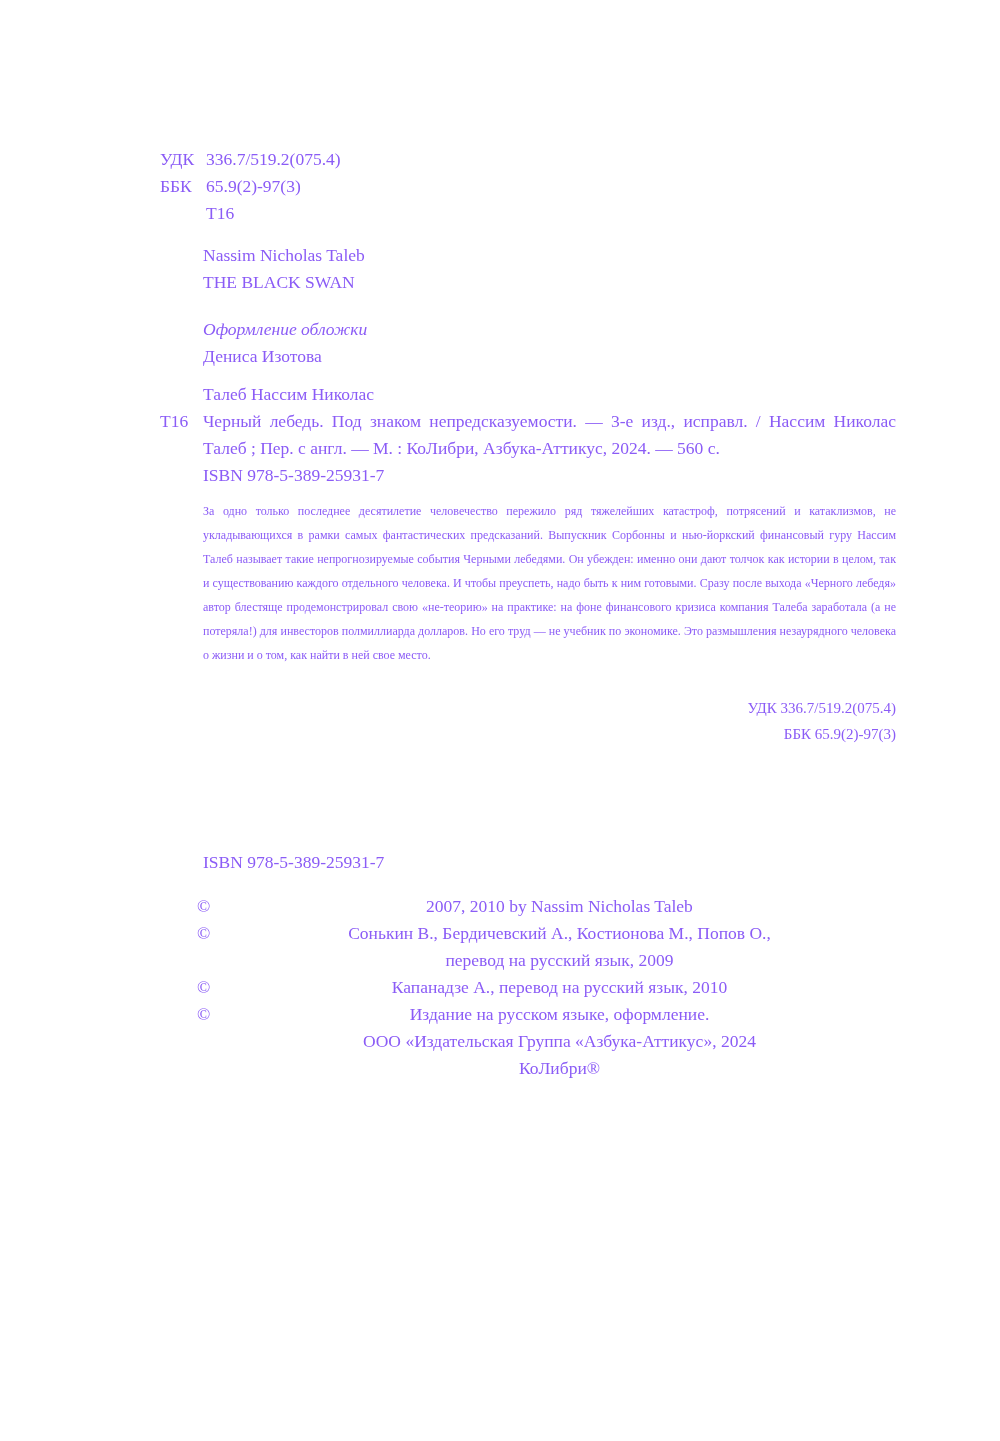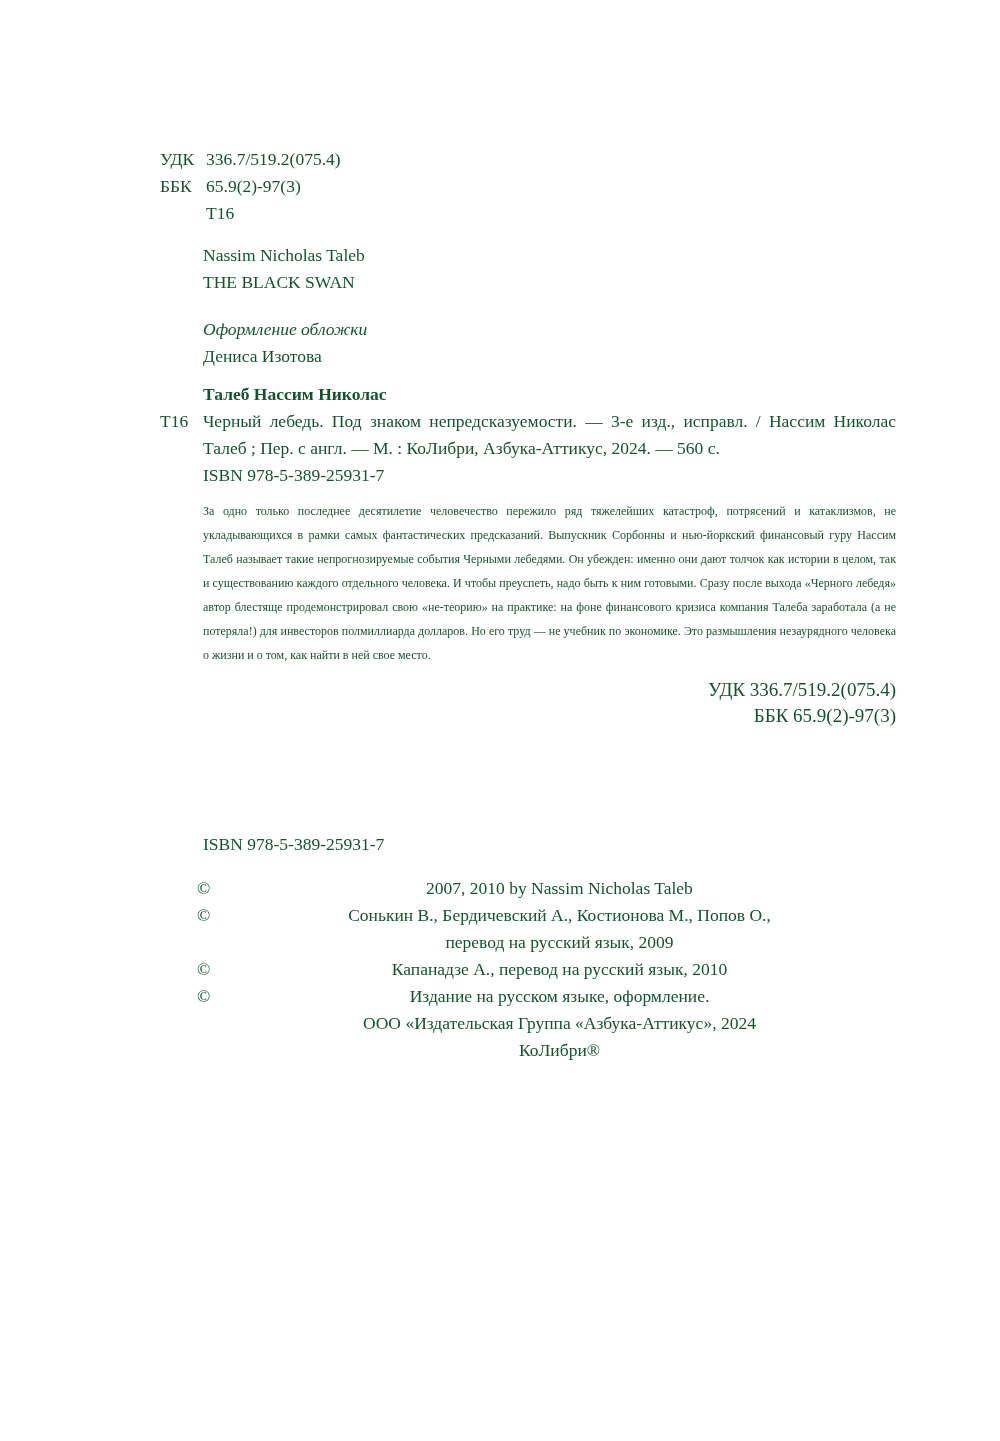--- a/index.html
+++ b/index.html
@@ -9,58 +9,58 @@
   }
   .page {
     position: relative;
     width: 1000px;
     height: 1116px;
     background: #ffffff;
     overflow: hidden;
     font-family: "Liberation Serif", "DejaVu Serif", serif;
     font-size: 17.5px;
     line-height: 27px;
-    color: #14532d;
+    color: #8b5cf6;
   }
   .content {
     position: absolute;
     left: 160px;
     top: 146px;
     width: 736px;
   }
 
   
   .code-line { display: flex; }
   .code-label { width: 46px; flex: 0 0 46px; }
   .code-value { flex: 1; }
 
   
   .main-indent { margin-left: 43px; }
 
   .original-title { margin-top: 15px; }
   .cover-design  { margin-top: 20px; }
   .cover-design .label { font-style: italic; }
-  .author-ru { margin-top: 11px; font-weight: bold; }
+  .author-ru { margin-top: 11px; font-weight: normal; }
 
   .bib-block { display: flex; }
   .bib-index { width: 43px; flex: 0 0 43px; }
   .bib-body  { flex: 1; text-align: justify; }
 
   .annotation {
     margin-top: 10px;
     font-size: 12px;
     line-height: 24px;
     text-align: justify;
   }
   .annotation .para2 { text-indent: 28px; }
 
   .bottom-codes {
-    margin-top: 10px;
+    margin-top: 28px;
     text-align: right;
-    font-size: 19px;
+    font-size: 15px;
     line-height: 26px;
   }
 
   .isbn-bottom { margin-top: 102px; }
 
   .copyright-list { margin-top: 17px; margin-left: 37px; }
   .copyright-entry { display: flex; }
   .c-symbol { width: 26px; flex: 0 0 26px; }
   .c-text   { flex: 1; white-space: pre-line; text-align: center; }
 </style>

